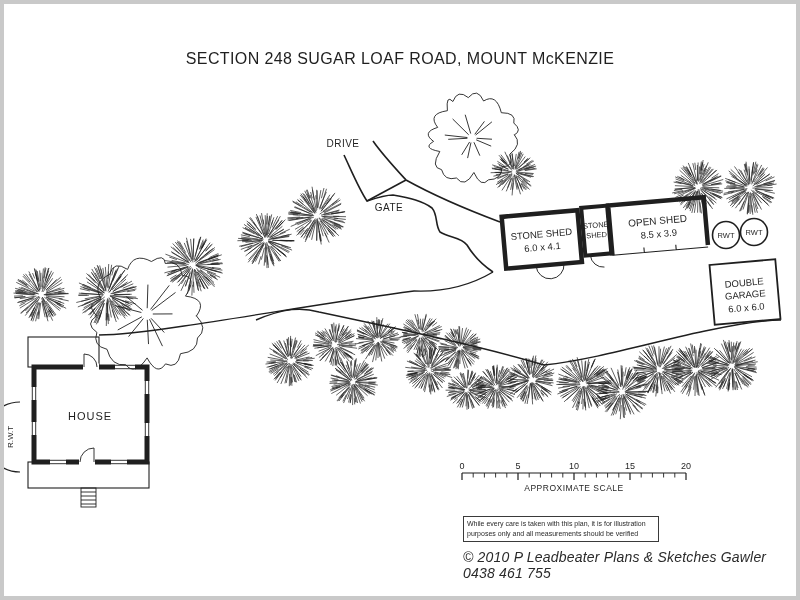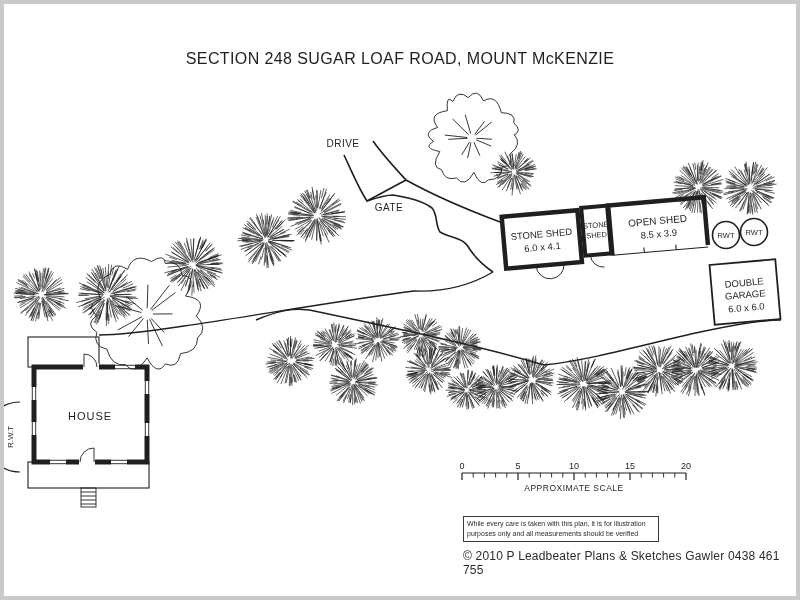--- a/index.html
+++ b/index.html
@@ -12,21 +12,21 @@
     position:absolute;top:46px;left:0;width:100%;text-align:center;
     font-size:16px;letter-spacing:.4px;color:#1f1f1f;
   }
   .disclaimer{
     position:absolute;left:459px;top:512px;width:188px;
     border:1px solid #3a3a3a;padding:2px 3px;
     font-size:7px;line-height:1.45;color:#2a2a2a;
   }
   .copyright{
     position:absolute;left:459px;top:545px;
-    font-size:12px;color:#2a2a2a;letter-spacing:.2px;
+    font-size:14px;color:#2a2a2a;letter-spacing:.2px;font-style:italic;
   }
   svg{position:absolute;left:0;top:0;}
   svg text{font-family:"Liberation Sans", sans-serif;fill:#1f1f1f;}
   .lbl{text-anchor:middle;}
   .ink{stroke:#1f1f1f;fill:none;}
   .thick{stroke-width:4.5;}
   .thin{stroke-width:1.1;}
   .hair{stroke-width:0.9;}
   .wallwin{fill:#ffffff;stroke:none;}
 </style>

